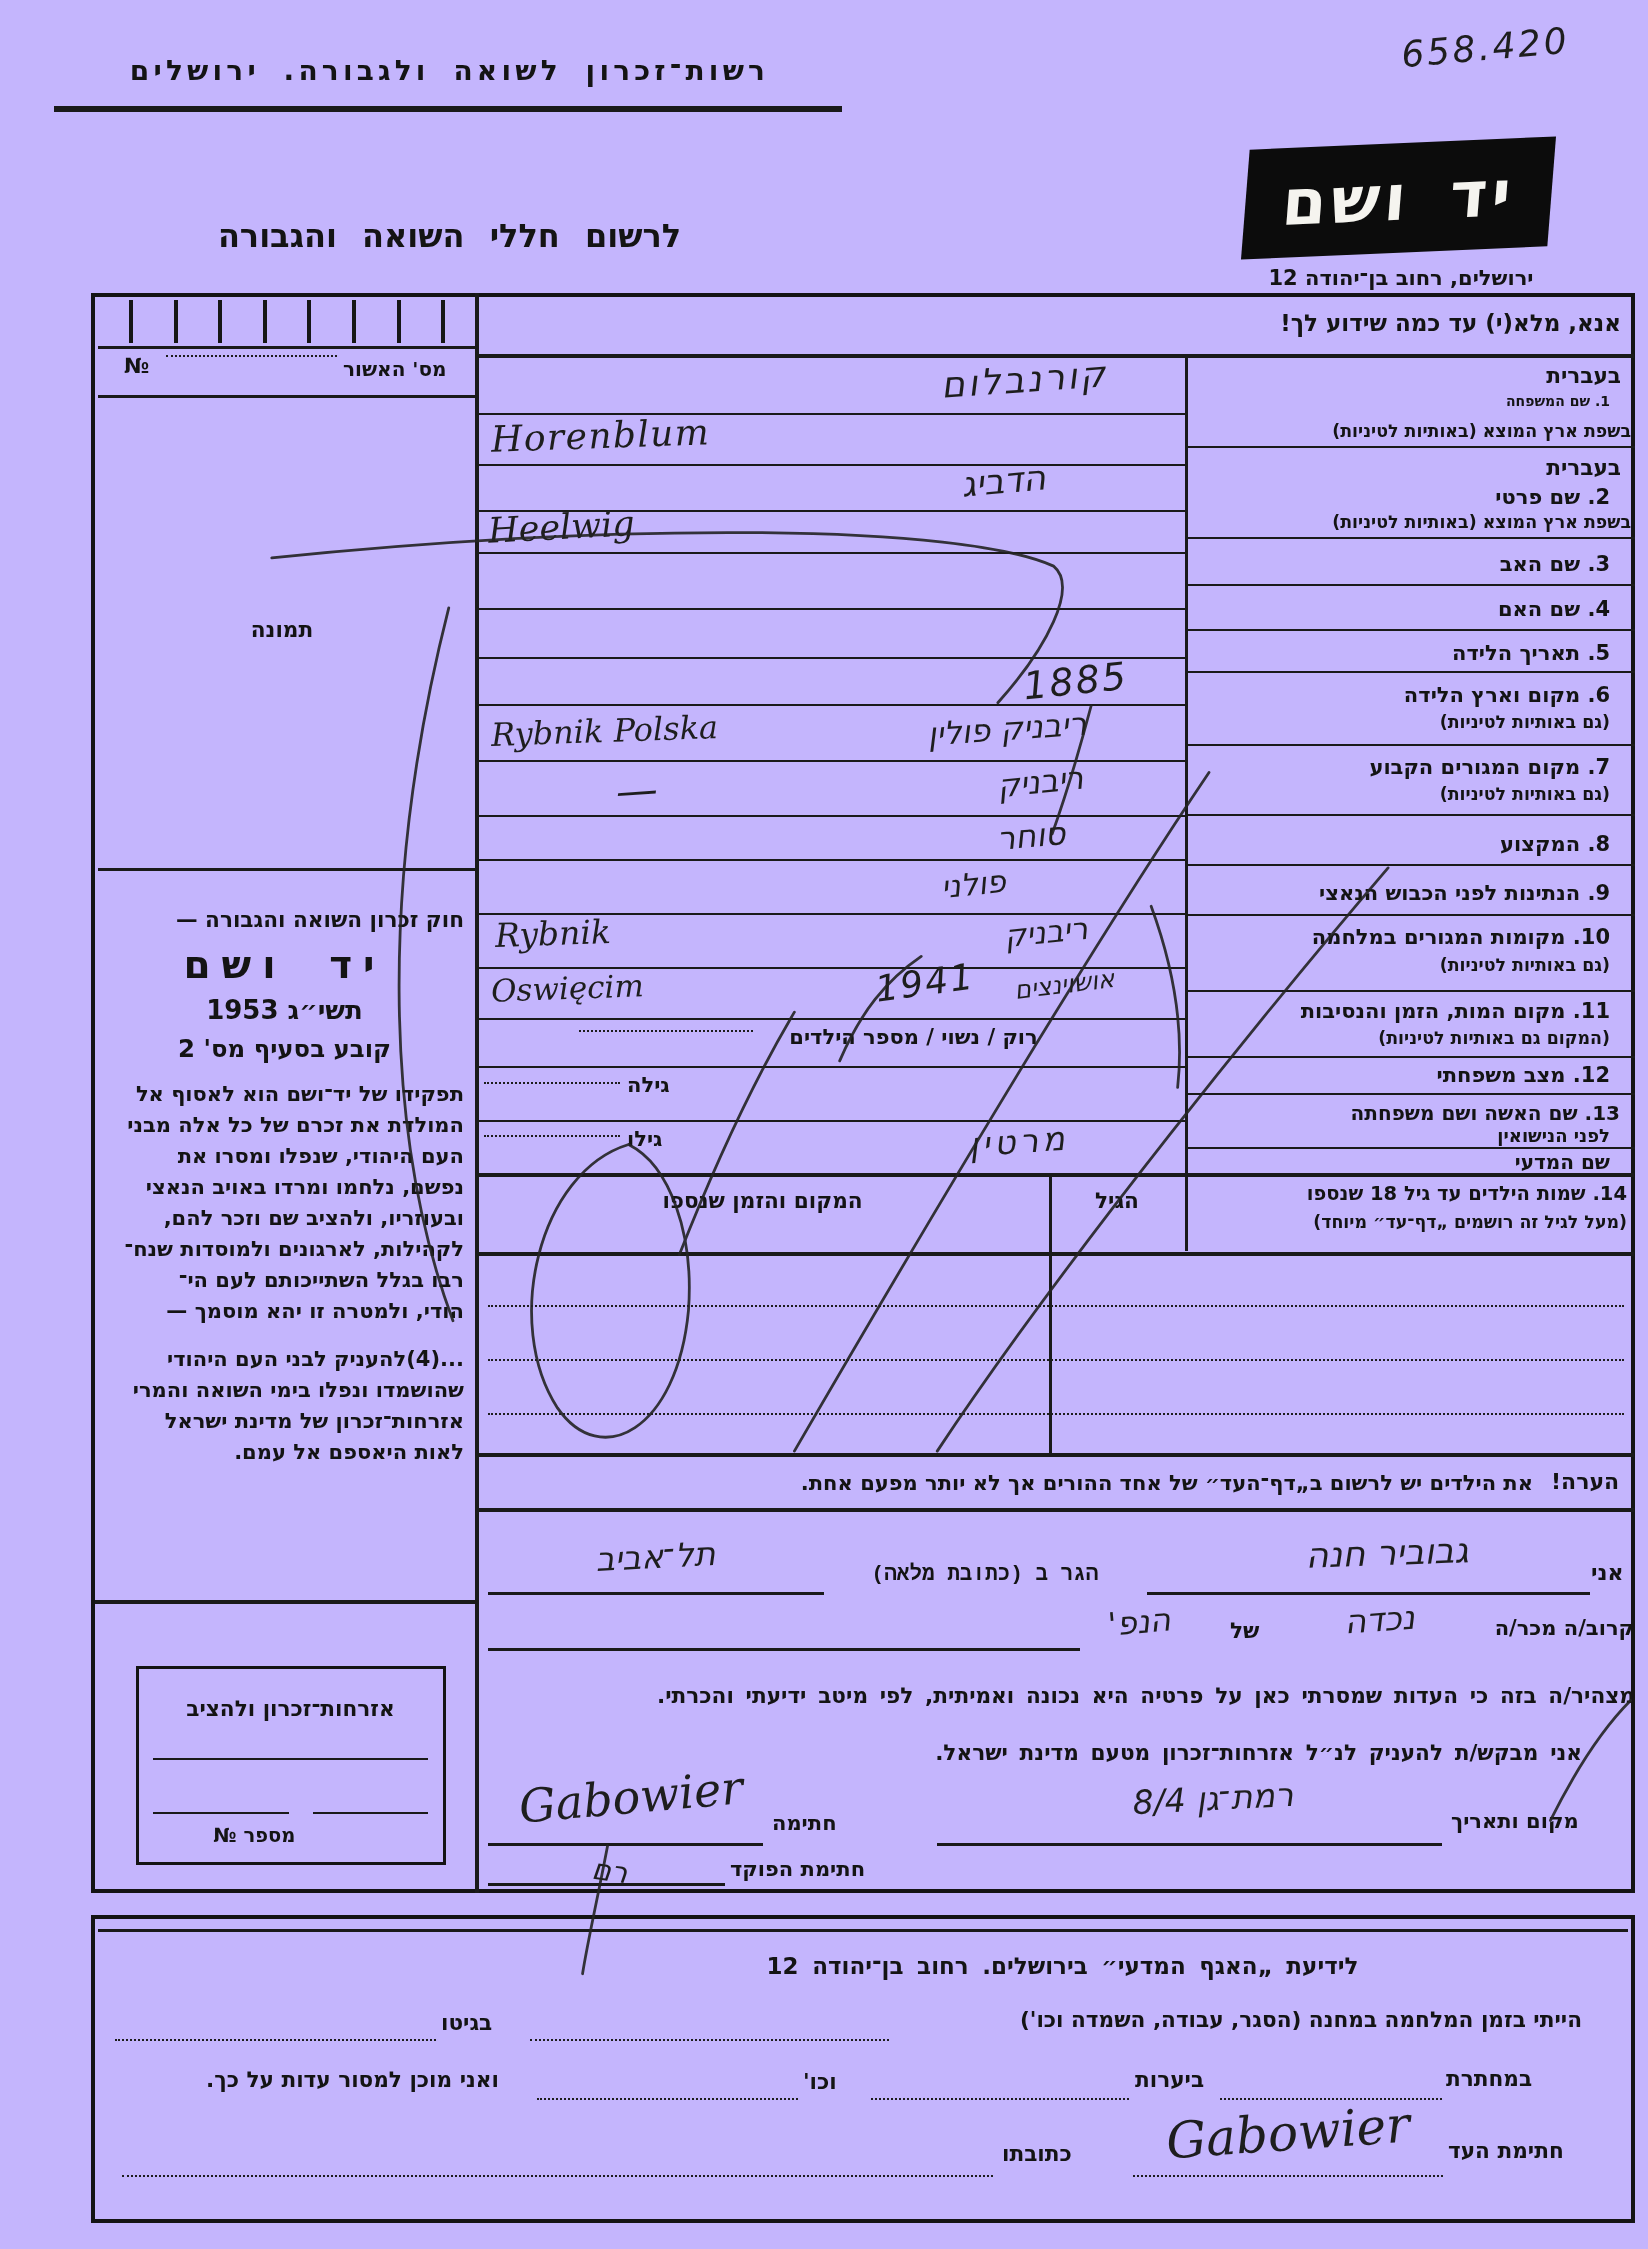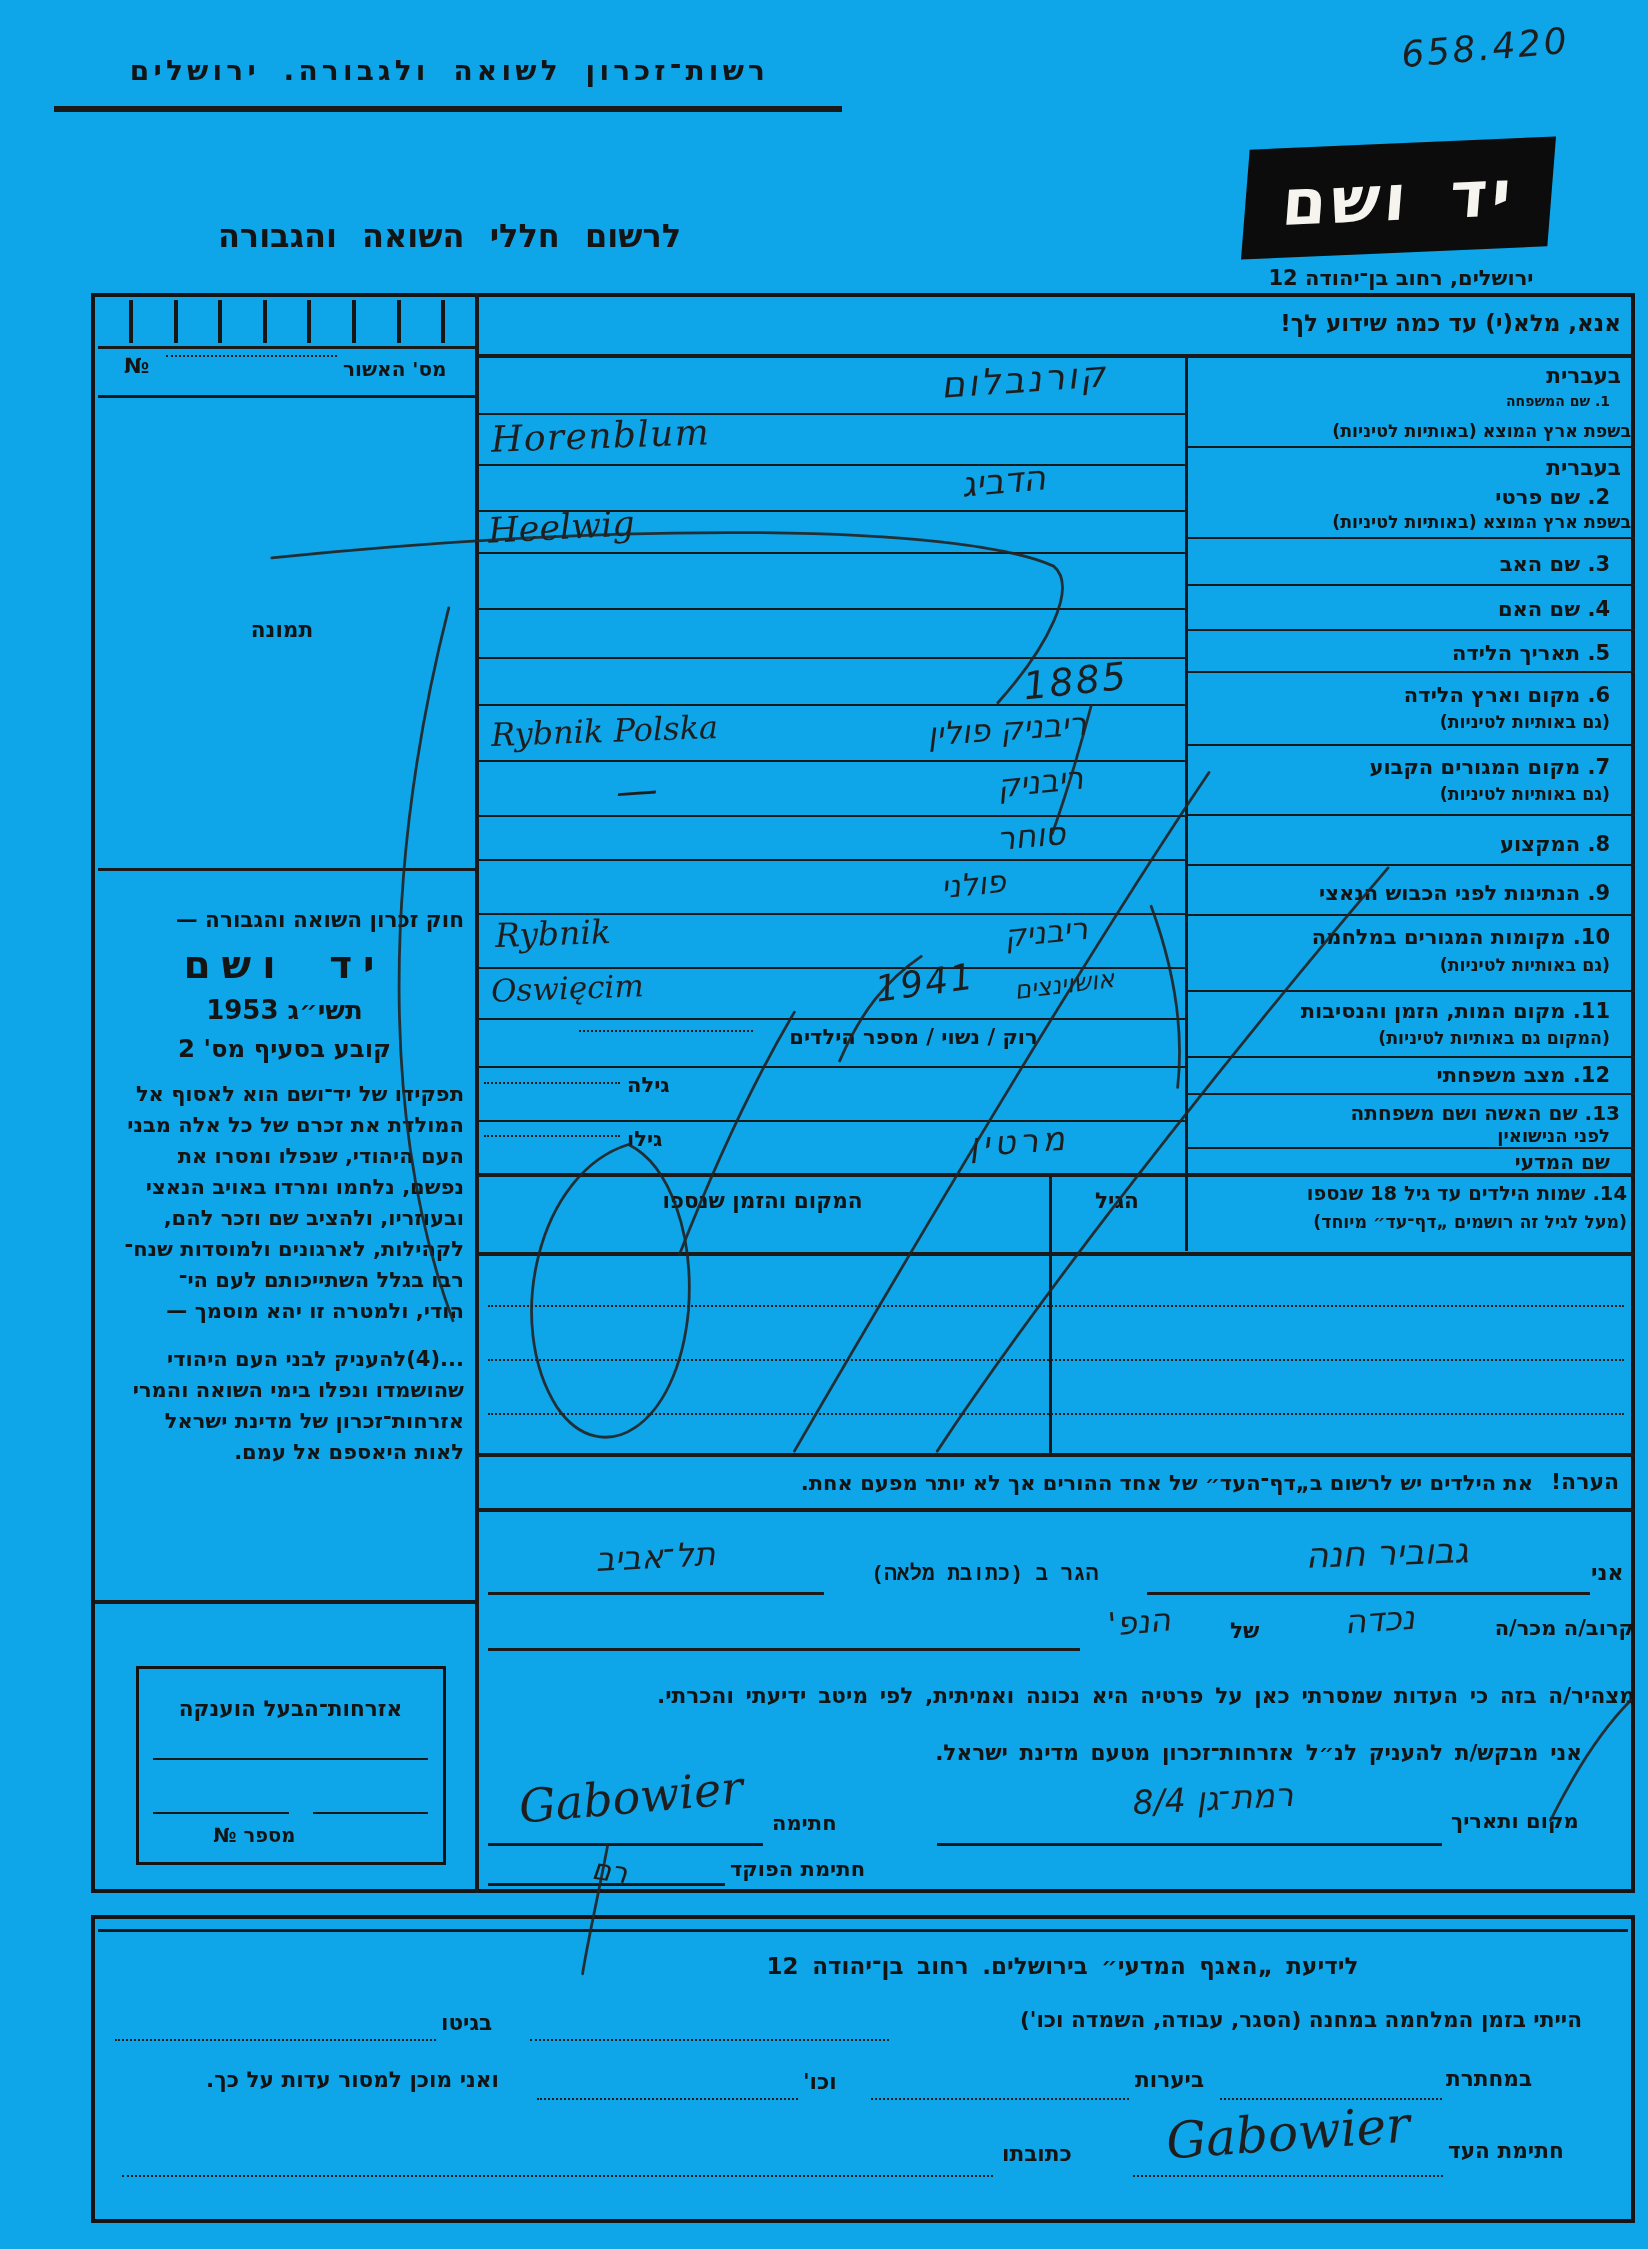--- a/index.html
+++ b/index.html
@@ -1,16 +1,16 @@
 <!DOCTYPE html>
 <html lang="he" dir="rtl" style="font-size:11px"><head>
 <meta charset="utf-8">
 <style>
   html,body{margin:0;padding:0;background:#e8e6e0;}
-  .page{position:relative;width:1648px;height:2250px;background:#0ea5e9;direction:rtl;
+  .page{position:relative;width:1648px;height:2250px;background:#c4b5fd;direction:rtl;
         font-family:"DejaVu Sans",sans-serif;color:#141414;overflow:hidden;}
   .abs{position:absolute;}
   .b{font-weight:bold;}
   .rgt{text-align:right;}
   .pre{white-space:pre-line;}
   .hl{position:absolute;background:#1a1a1a;height:2.1px;}
   .th{height:4.2px;}
   .vl{position:absolute;background:#1a1a1a;width:2.8px;}
   .dot{position:absolute;border-bottom:2.8px dotted #1d1d1d;}
   .tick{position:absolute;width:3.5px;height:43px;background:#161616;}
@@ -79,21 +79,21 @@
 לקהילות, לארגונים ולמוסדות שנח־
 רבו בגלל השתייכותם לעם הי־
 הודי, ולמטרה זו יהא מוסמך —</div>
   <div class="abs b pre rgt" style="left:105px;top:1344px;width:359px;font-size:21px;line-height:31px;">...(4)להעניק לבני העם היהודי
 שהושמדו ונפלו בימי השואה והמרי
 אזרחות־זכרון של מדינת ישראל
 לאות היאספם אל עמם.</div>
   <div class="hl th" style="left:95px;top:1600px;width:380px;"></div>
 
   <div class="box" style="left:136px;top:1666px;width:310px;height:199px;border-width:3.5px;">
-    <div class="abs b" style="left:0;top:26.5px;width:303px;text-align:center;font-size:21.6px;">אזרחות־הבעל הוענקה</div>
+    <div class="abs b" style="left:0;top:26.5px;width:303px;text-align:center;font-size:21.6px;">אזרחות־זכרון ולהציב</div>
     <div class="hl" style="left:14px;top:89px;width:275px;"></div>
     <div class="hl" style="left:14px;top:143px;width:136px;"></div>
     <div class="hl" style="left:174px;top:143px;width:115px;"></div>
     <div class="abs b" style="left:17.4px;top:155px;width:139px;font-size:19.5px;text-align:right;">מספר №</div>
   </div>
 
   <div class="lbl" style="left:1192px;top:362px;width:429px;font-size:21.6px;">בעברית</div>
   <div class="lbl" style="left:1192px;top:392px;width:418px;font-size:14px;">1. שם המשפחה</div>
   <div class="lbl" style="left:1188px;top:420px;width:443px;font-size:17.4px;">בשפת ארץ המוצא (באותיות לטיניות)</div>
   <div class="hl" style="left:1185px;top:446px;width:450px;"></div>

